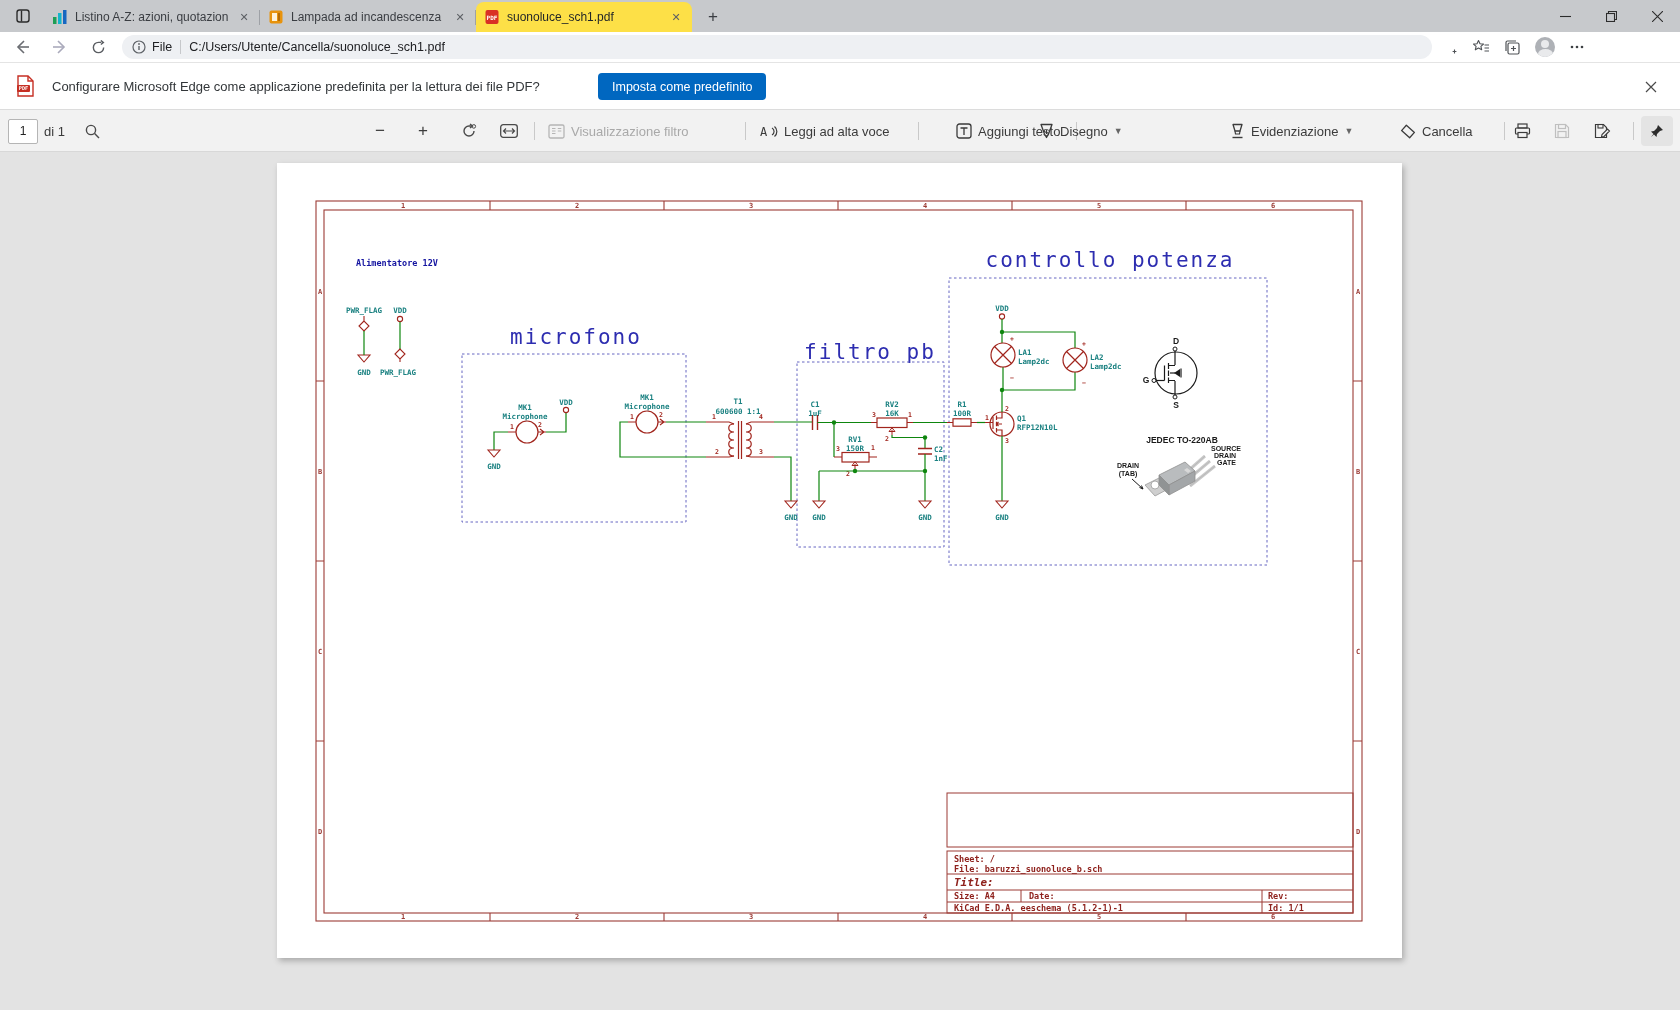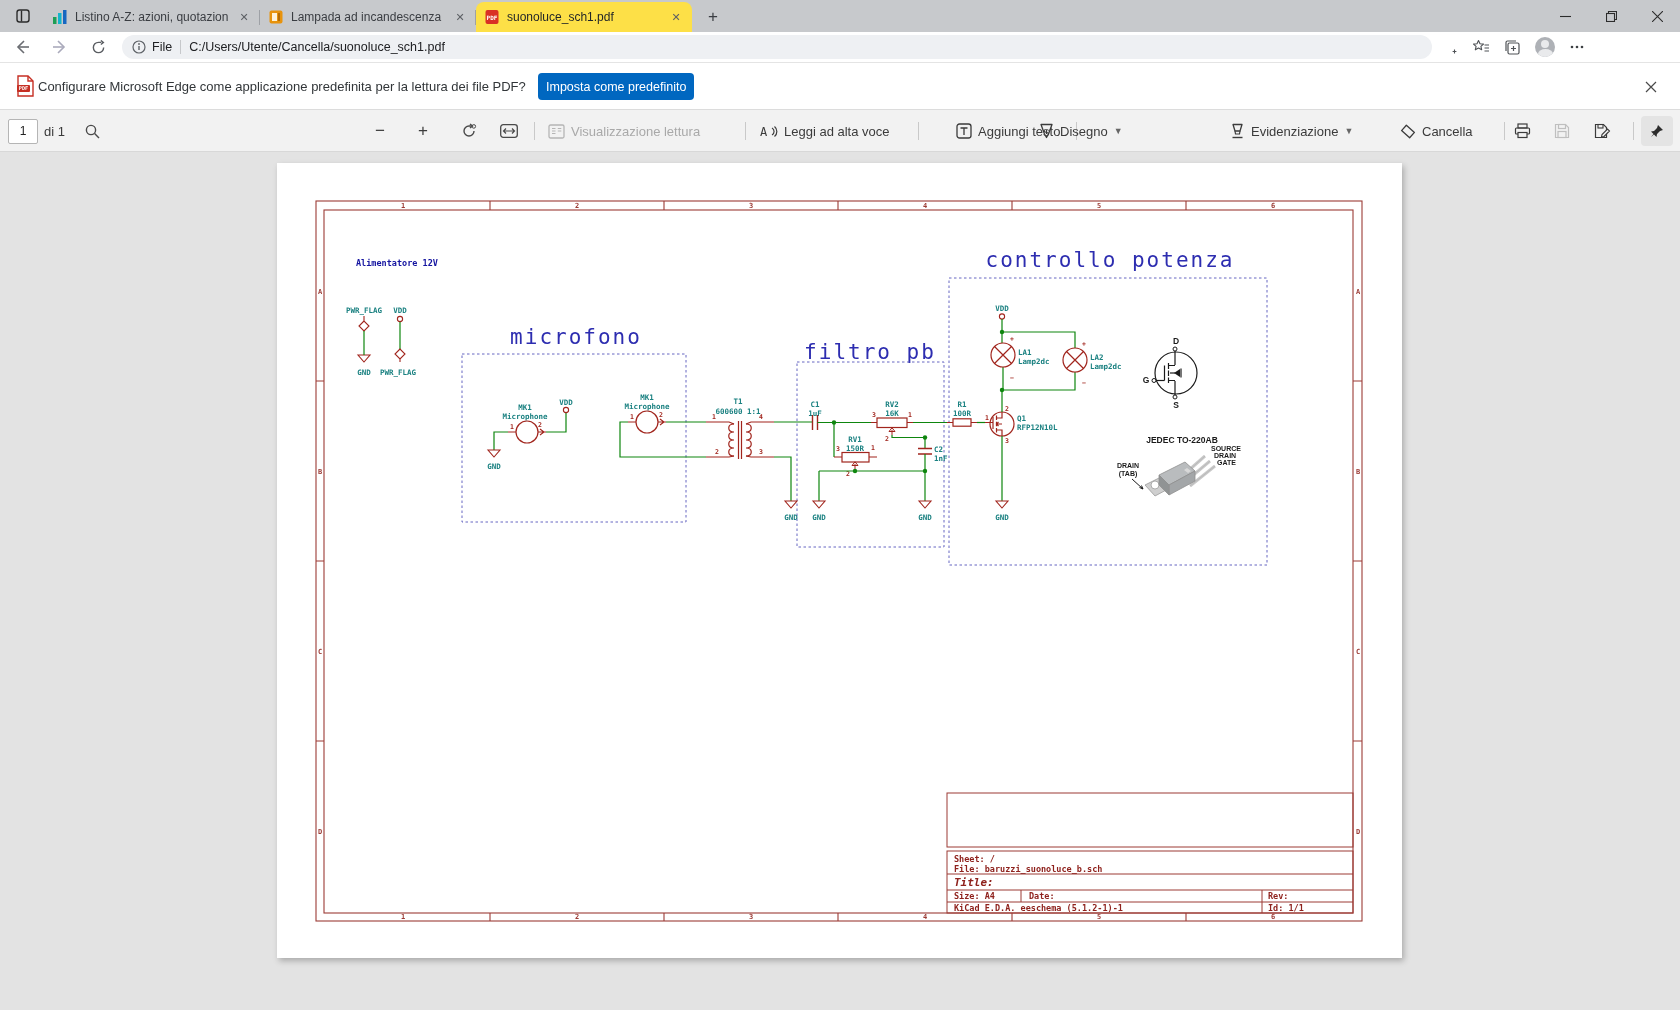--- a/index.html
+++ b/index.html
@@ -29,22 +29,22 @@
   .addr-pill { flex:0 0 auto; width:1310px; height:24px; margin-left:8px; background:#eef0f3; border-radius:12px;
     display:flex; align-items:center; padding:0 10px; font-size:12.5px; color:#202124;text-align:center; }
   .addr-pill .divv { width:1px; height:14px; background:#c6c8cb; margin:0 8px; }
   .addr-right { display:flex; align-items:center; margin-left:10px; gap:14px; }
   .avatar { width:20px; height:20px; border-radius:50%; background:#aeb1b6; position:relative; overflow:hidden; }
   .avatar::before { content:""; position:absolute; left:6px; top:3px; width:8px; height:8px; border-radius:50%; background:#e9eaec; }
   .avatar::after { content:""; position:absolute; left:2.5px; top:12px; width:15px; height:10px; border-radius:50%; background:#e9eaec; }
 
   
   .notif { height:47px; background:#ffffff; border-bottom:1px solid #dcdcdc; display:flex; align-items:center; position:relative; }
-  .notif-text { font-size:13px; color:#323639; margin-left:2px; }
-  .notif-btn { position:absolute; left:538px; top:10px; height:27px; padding:0 8px; background:#0067c0; color:#fff;
+  .notif-text { font-size:13px; color:#323639; margin-left:16px; }
+  .notif-btn { position:absolute; left:598px; top:10px; height:27px; padding:0 14px; background:#0067c0; color:#fff;
     border:none; border-radius:4px; font-size:12.5px; font-family:"Liberation Sans",sans-serif; }
   .notif-close { position:absolute; right:18px; top:13px; width:22px; height:22px; display:flex; align-items:center; justify-content:center; color:#444; font-size:13px; }
   .pdfbadge { width:22px; height:22px; margin-left:14px; }
 
   
   .pdfbar { height:42px; background:#f2f2f2; border-bottom:1px solid #d8d8d8; position:relative; font-size:13px; color:#3b3b3b; }
   .pdfbar .item { position:absolute; top:0; height:42px; display:flex; align-items:center; gap:6px; }
   .page-input { width:30px; height:25px; background:#fff; border:1px solid #b5b5b5; border-radius:2px;
     text-align:center; font-size:12px; color:#222; }
   .tsep { position:absolute; top:12px; width:1px; height:18px; background:#c9c9c9; }
@@ -257,21 +257,21 @@
   </div>
   <div class="tsep" style="left:534px"></div>
 
   <div class="item" style="left:548px">
     <span class="ic">
       <svg width="17" height="15" viewBox="0 0 17 15">
           <rect x="1" y="1" width="15" height="13" rx="1.5" fill="none" stroke="#b5b5b5" stroke-width="1.3"></rect>
           <path d="M4,4.5 H7.5 M4,7 H7.5 M4,9.5 H7.5 M9.8,4.5 H13.3 M9.8,7 H13.3" stroke="#b5b5b5" stroke-width="1.1"></path>
         </svg>
     </span>
-    <span class="muted">Visualizzazione lettura</span>
+    <span class="muted">Visualizzazione filtro</span>
   </div>
   <div class="tsep" style="left:745px"></div>
 
   <div class="item" style="left:760px">
     <span class="ic">
       <svg width="18" height="15" viewBox="0 0 18 15">
           <text x="0" y="12" font-size="12" font-family="Liberation Sans,sans-serif" fill="#3b3b3b">A</text>
           <path d="M12,4 A4,4 0 0 1 12,11 M14.5,2.5 A6.5,6.5 0 0 1 14.5,12.5" fill="none" stroke="#3b3b3b" stroke-width="1.2"></path>
         </svg>
     </span>

